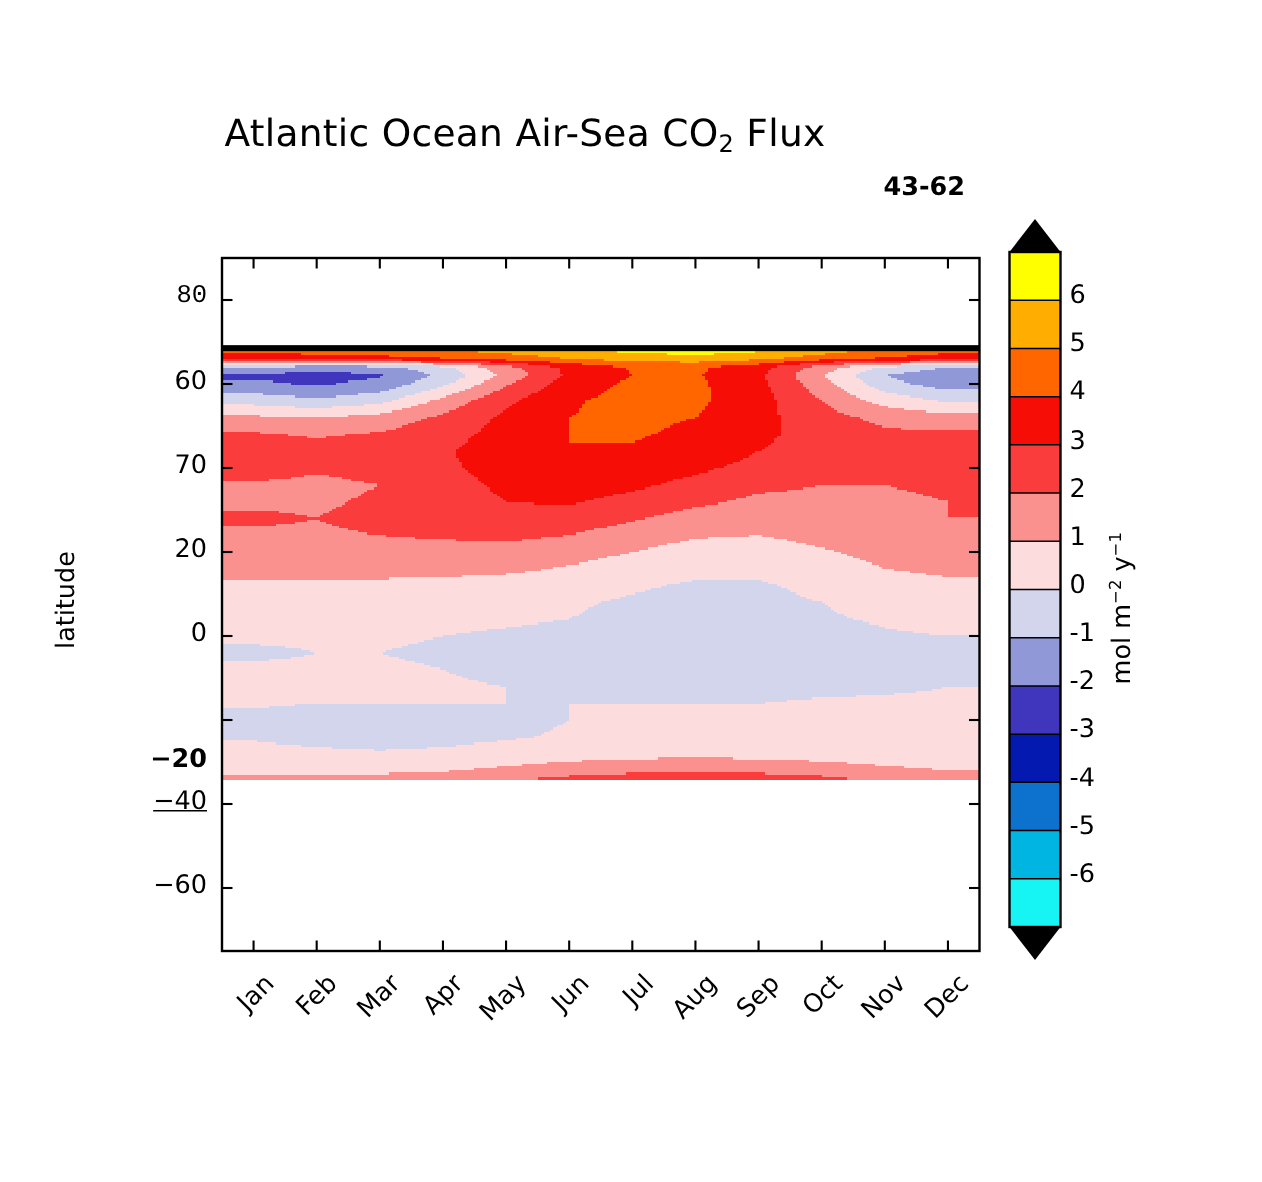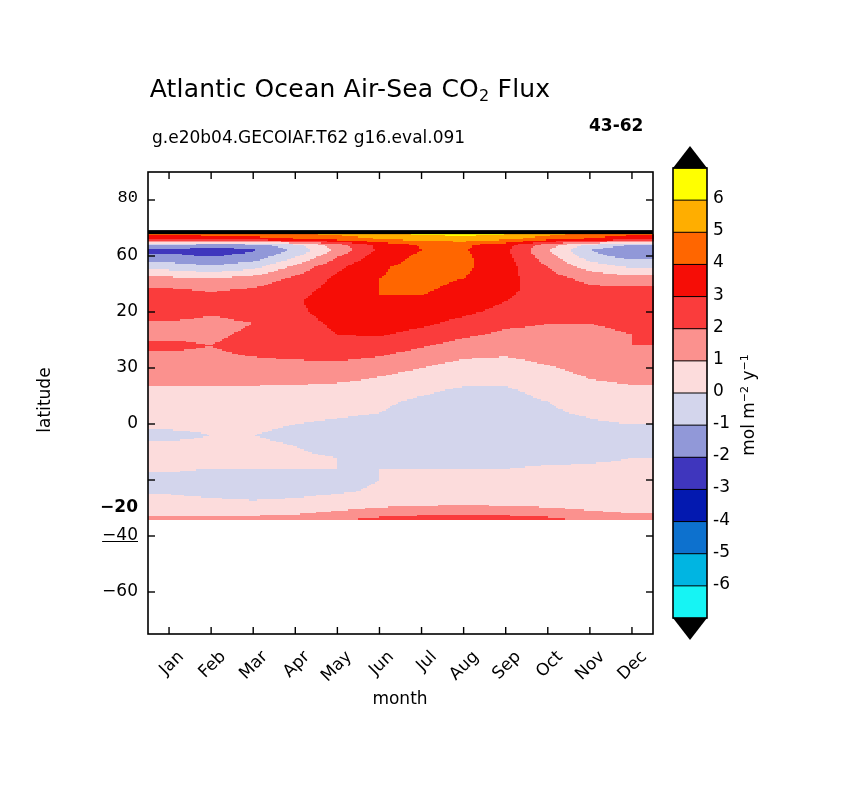--- a/index.html
+++ b/index.html
@@ -38,24 +38,22 @@
 </style>
 </head>
 <body>
 
 <div id="figure">
 
   <div class="txt" id="title">
     <span>Atlantic Ocean Air-Sea CO</span><sub>2</sub><span> Flux</span>
   </div>
 
-  <div class="txt" id="subtitle-left">g.e20b04.GECOIAF.T62 g16.eval.091</div>
   <div class="txt" id="subtitle-right">43-62</div>
 
-  <div class="txt" id="xlabel">month</div>
   <div class="txt" id="ylabel">latitude</div>
 
   <div class="txt" id="cblabel">mol m<sup>−2</sup> y<sup>−1</sup></div>
 
   <svg id="plot-svg" width="841" height="788">
       <g>
         <rect x="148.00" y="233.60" width="171.04" height="2.23" fill="#ff6600" shape-rendering="crispEdges"></rect>
         <rect x="318.44" y="233.60" width="93.18" height="2.23" fill="#ffae00" shape-rendering="crispEdges"></rect>
         <rect x="411.02" y="233.60" width="93.18" height="2.23" fill="#ffff00" shape-rendering="crispEdges"></rect>
         <rect x="503.60" y="233.60" width="61.62" height="2.23" fill="#ffae00" shape-rendering="crispEdges"></rect>
@@ -1033,22 +1031,22 @@
         <line x1="673" y1="585.86" x2="707" y2="585.86" stroke="#000" stroke-width="1"></line>
         <rect x="673" y="168" width="34" height="450" fill="none" stroke="#000" stroke-width="1.6"></rect>
         <polygon points="673,168 707,168 690,146" fill="#000000"></polygon>
         <polygon points="673,618 707,618 690,640" fill="#000000"></polygon>
       </g>
     </svg>
 
   <div id="ytick-layer">
       <div class="ytick" style="top: 188px; left: 78px; font-family: Liberation Mono, monospace;">80</div>
       <div class="ytick" style="top: 244px; left: 78px; text-align: right;">60</div>
-      <div class="ytick" style="top: 300px; left: 78px;">20</div>
-      <div class="ytick" style="top: 356px; left: 78px;">30</div>
+      <div class="ytick" style="top: 300px; left: 78px;">70</div>
+      <div class="ytick" style="top: 356px; left: 78px;">20</div>
       <div class="ytick" style="top: 412px; left: 78px;">0</div>
       <div class="ytick" style="top: 496px; left: 78px; font-weight: bold;">−20</div>
       <div class="ytick" style="top: 524px; left: 78px; text-decoration: underline;">−40</div>
       <div class="ytick" style="top: 580px; left: 78px;">−60</div>
     </div>
   <div id="xtick-layer">
       <div class="xtick" style="left: 123.042px; top: 646px; width: 50px;">Jan</div>
       <div class="xtick" style="left: 165.125px; top: 646px; width: 50px;">Feb</div>
       <div class="xtick" style="left: 207.208px; top: 646px; width: 50px;">Mar</div>
       <div class="xtick" style="left: 249.292px; top: 646px; width: 50px;">Apr</div>

